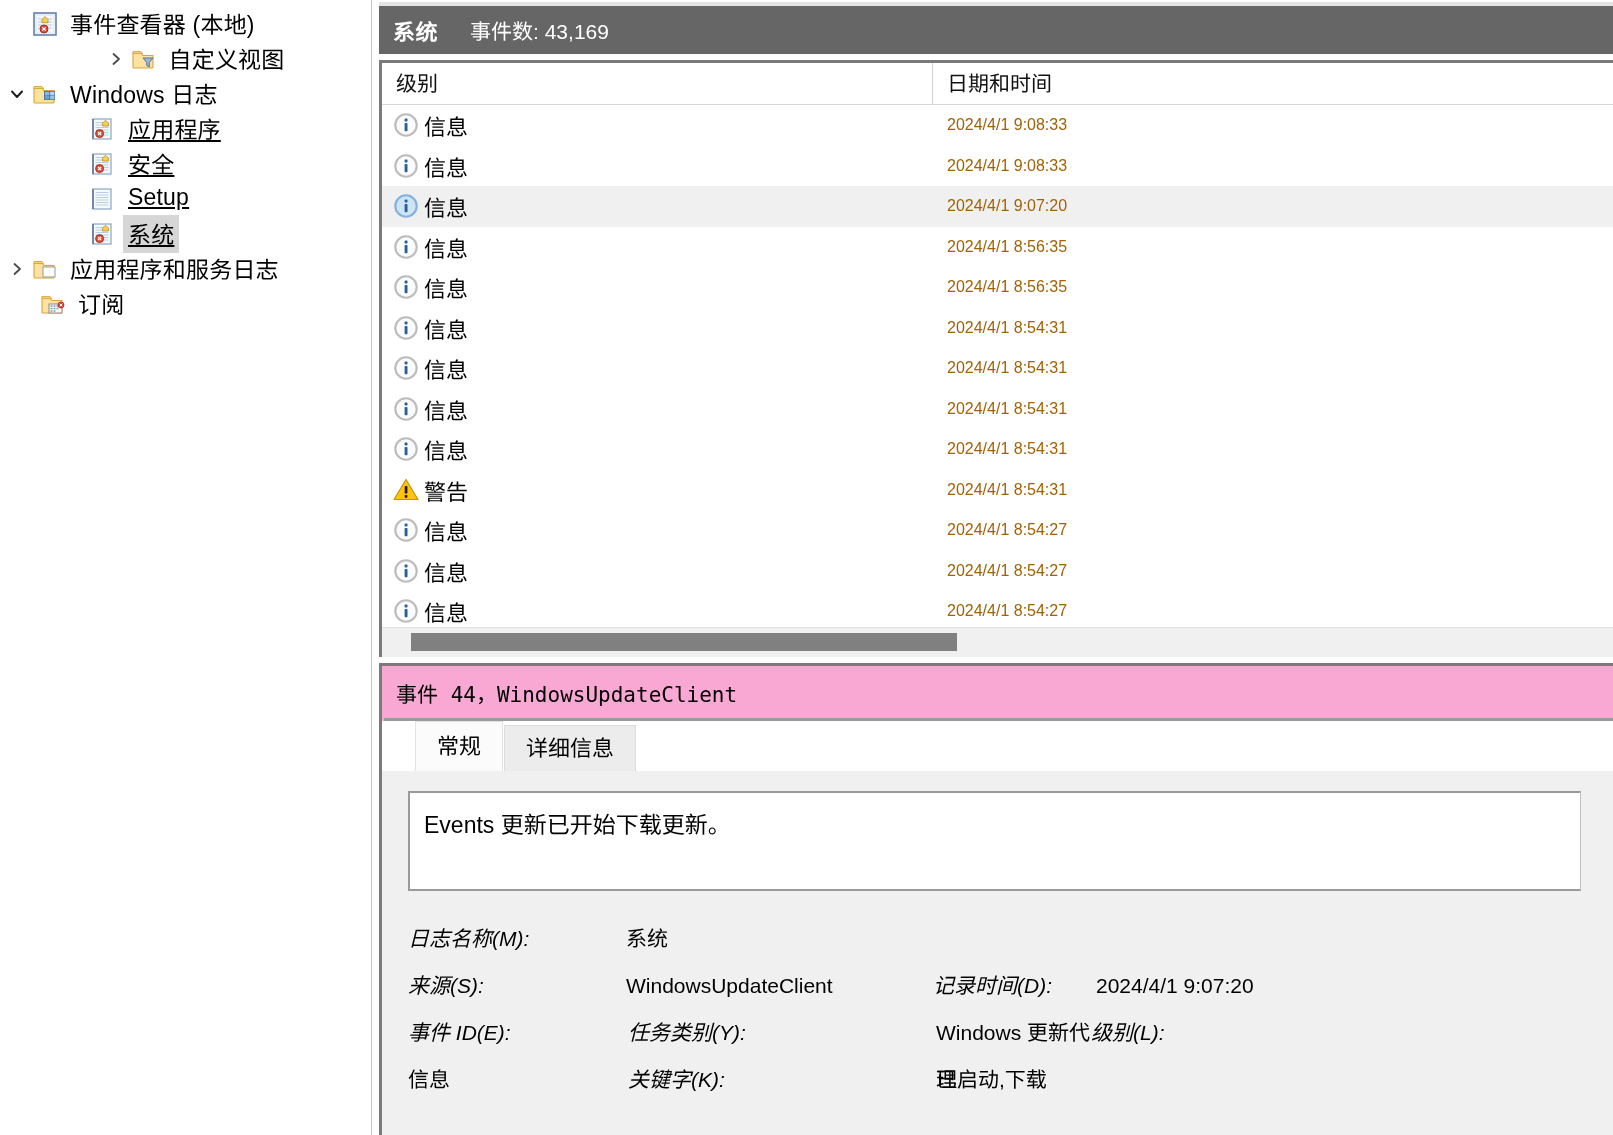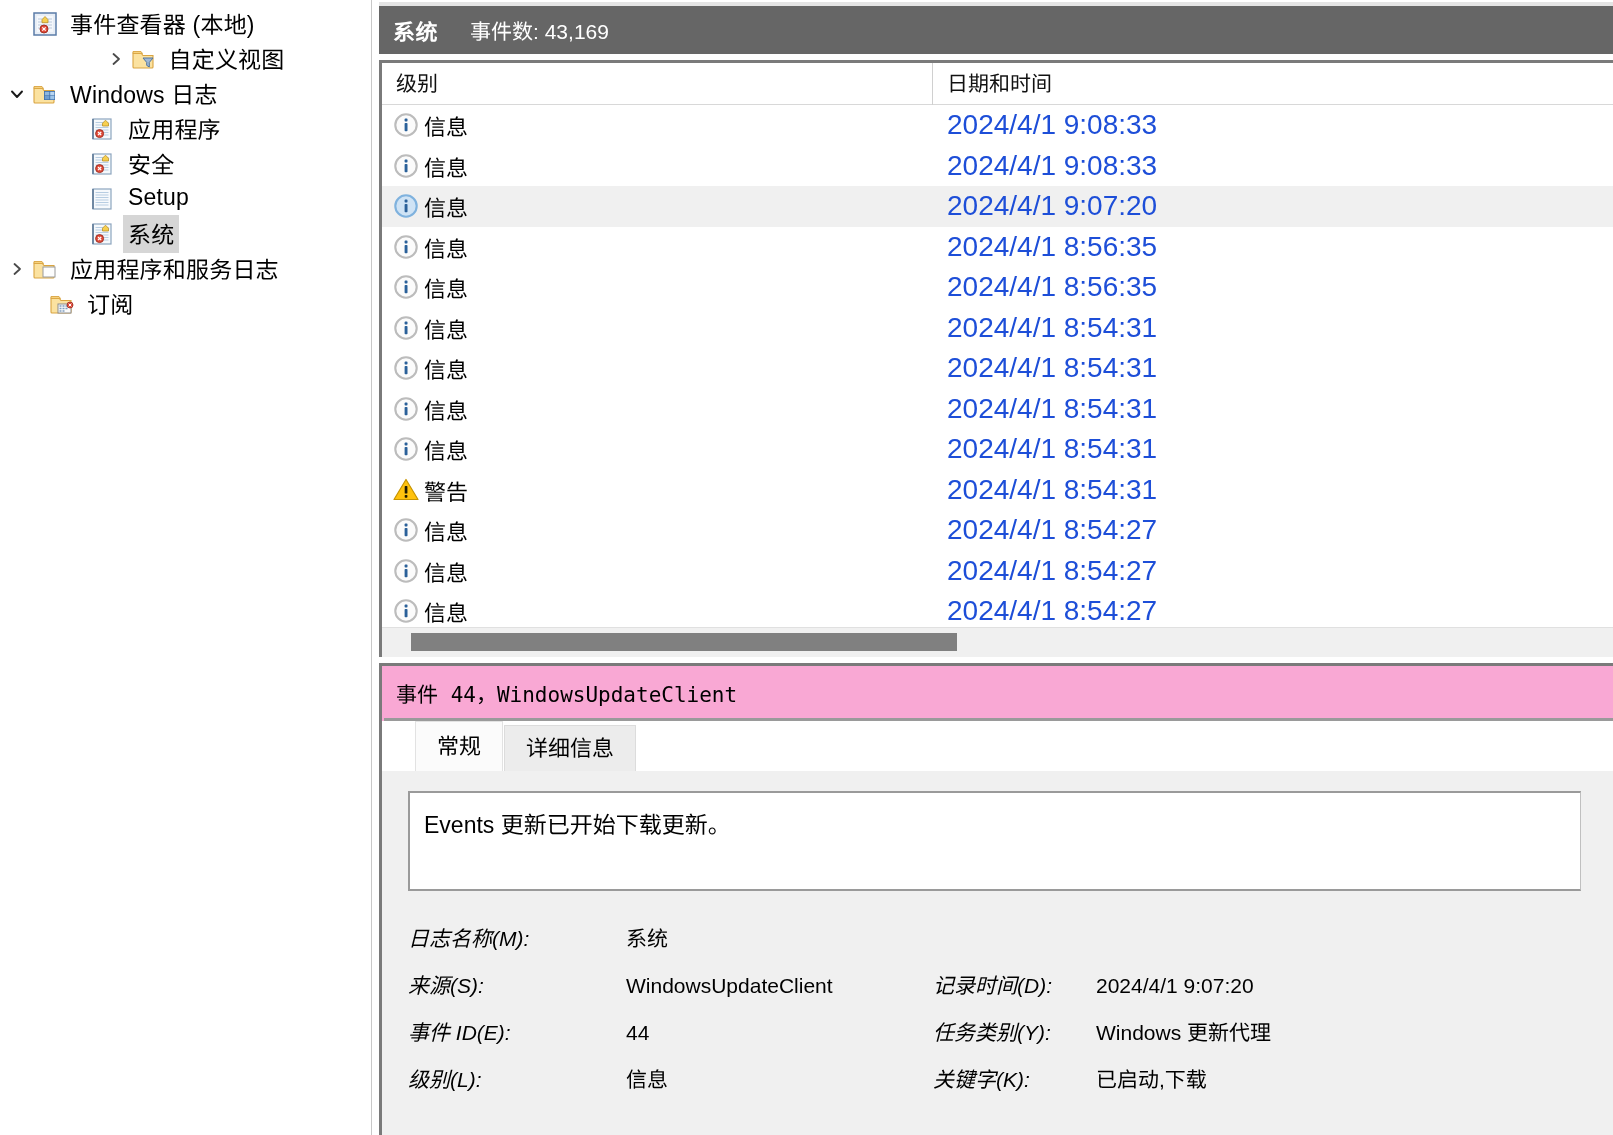--- a/index.html
+++ b/index.html
@@ -64,21 +64,21 @@
     width: 26px; height: 26px;
     min-width: 26px;
     position: relative;
     margin-right: 7px;
     display: inline-block;
   }
   .ico svg { display: block; }
 
   
   .ind0 { padding-left: 2px; }
-  .ind1 { padding-left: 0px; }
+  .ind1 { padding-left: 0px; text-decoration: underline; }
 
   
   .right {
     flex: 1 1 auto;
     height: 1135px;
     position: relative;
     background: #ffffff;
     display: flex;
     flex-direction: column;
   }
@@ -149,22 +149,22 @@
     align-items: center;
     padding-left: 10px;
   }
   .evt-level-text {
     font-size: 22px;
     color: #000000;
     margin-left: 4px;
   }
   .evt-date {
     flex: 1 1 auto;
-    font-size: 28px;
-    color: #1d4ed8;
+    font-size: 16px;
+    color: #a16207;
     padding-left: 15px;
   }
   .sev-ico { width: 28px; height: 28px; min-width: 28px; }
   .sev-ico svg { display: block; }
 
   
   .hscroll {
     position: absolute;
     left: 0; bottom: 0;
     width: 100%;
@@ -382,21 +382,21 @@
           </span>
           <span class="ico">
             <svg xmlns="http://www.w3.org/2000/svg" width="26" height="26" viewBox="0 0 26 26">
               <path d="M2 7h8l2 2.5h10V21a1 1 0 0 1-1 1H3a1 1 0 0 1-1-1z" fill="#fbe2a0" stroke="#d9a441" stroke-width="1.1"></path>
               <path d="M2 5.5h8l1.5 2H2z" fill="#f6d27f" stroke="#d9a441" stroke-width="0.9"></path>
               <rect x="11" y="11" width="12" height="10" fill="#fdfdfd" stroke="#9a9a9a" stroke-width="1"></rect>
             </svg>
           </span>
           <span class="tree-label">应用程序和服务日志</span>
         </div>
-        <div class="tree-row ind0" style="padding-left: 19px;">
+        <div class="tree-row ind0" style="padding-left: 10px;">
           <span class="twisty"></span>
           <span class="ico">
             <svg xmlns="http://www.w3.org/2000/svg" width="26" height="26" viewBox="0 0 26 26">
               <path d="M2 7h8l2 2.5h10V21a1 1 0 0 1-1 1H3a1 1 0 0 1-1-1z" fill="#fbe2a0" stroke="#d9a441" stroke-width="1.1"></path>
               <path d="M2 5.5h8l1.5 2H2z" fill="#f6d27f" stroke="#d9a441" stroke-width="0.9"></path>
               <rect x="9" y="13" width="13" height="9" fill="#fbfbfb" stroke="#8c8c8c" stroke-width="1"></rect>
               <path d="M10.5 15h2M13.5 15h2M16.5 15h2M10.5 17.5h2M13.5 17.5h2M16.5 17.5h2M10.5 20h2M13.5 20h2" stroke="#7f9ec0" stroke-width="1.3"></path>
               <circle cx="21" cy="14" r="3" fill="#e04b3a" stroke="#9c2a1d" stroke-width="0.8"></circle>
               <path d="M19.7 12.7l2.6 2.6M22.3 12.7l-2.6 2.6" stroke="#fff" stroke-width="1"></path>
             </svg>
@@ -615,21 +615,20 @@
           <div class="fld-value">系统</div>
           <div class="fld-label r"></div>
           <div class="fld-value r"></div>
 
           <div class="fld-label">来源(S):</div>
           <div class="fld-value">WindowsUpdateClient</div>
           <div class="fld-label r">记录时间(D):</div>
           <div class="fld-value r">2024/4/1 9:07:20</div>
 
           <div class="fld-label">事件 ID(E):</div>
-          <div class="fld-value">44</div>
           <div class="fld-label r">任务类别(Y):</div>
           <div class="fld-value r">Windows 更新代理</div>
 
           <div class="fld-label">级别(L):</div>
           <div class="fld-value">信息</div>
           <div class="fld-label r">关键字(K):</div>
           <div class="fld-value r">已启动,下载</div>
         </div>
       </div>
     </div>

